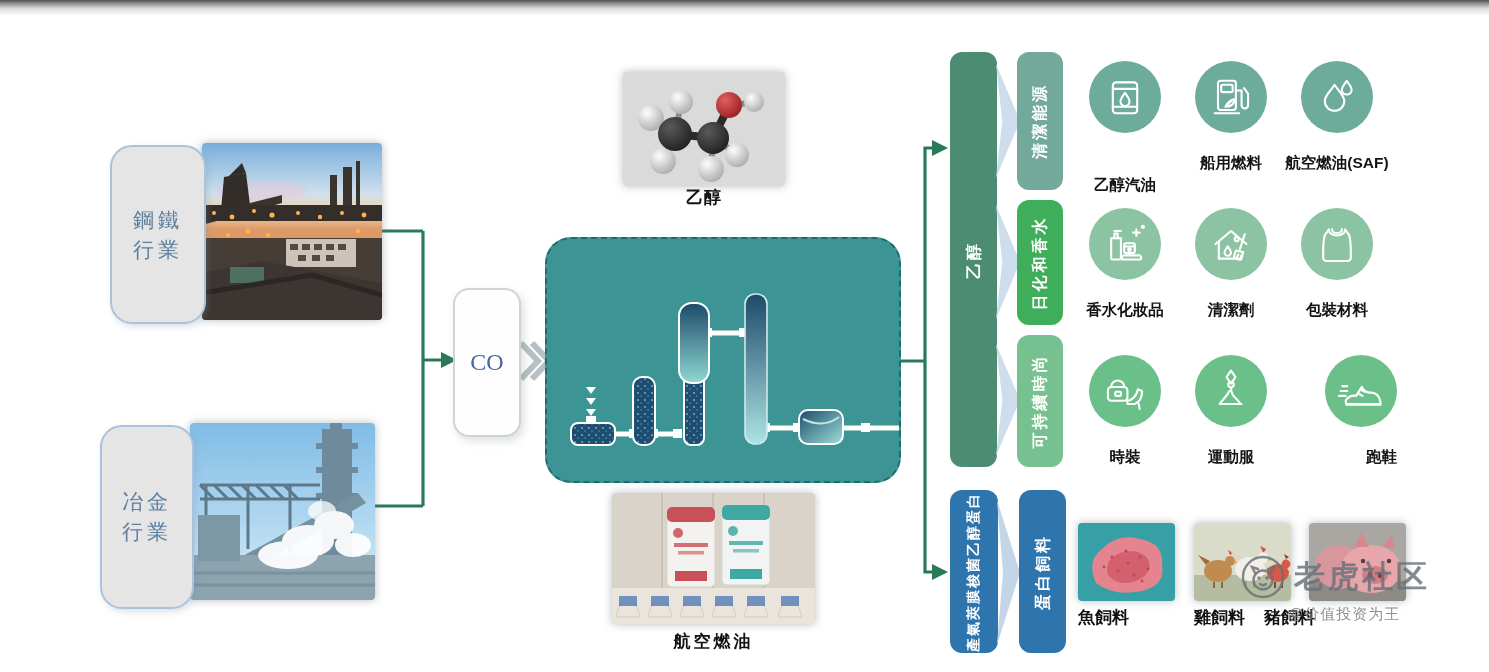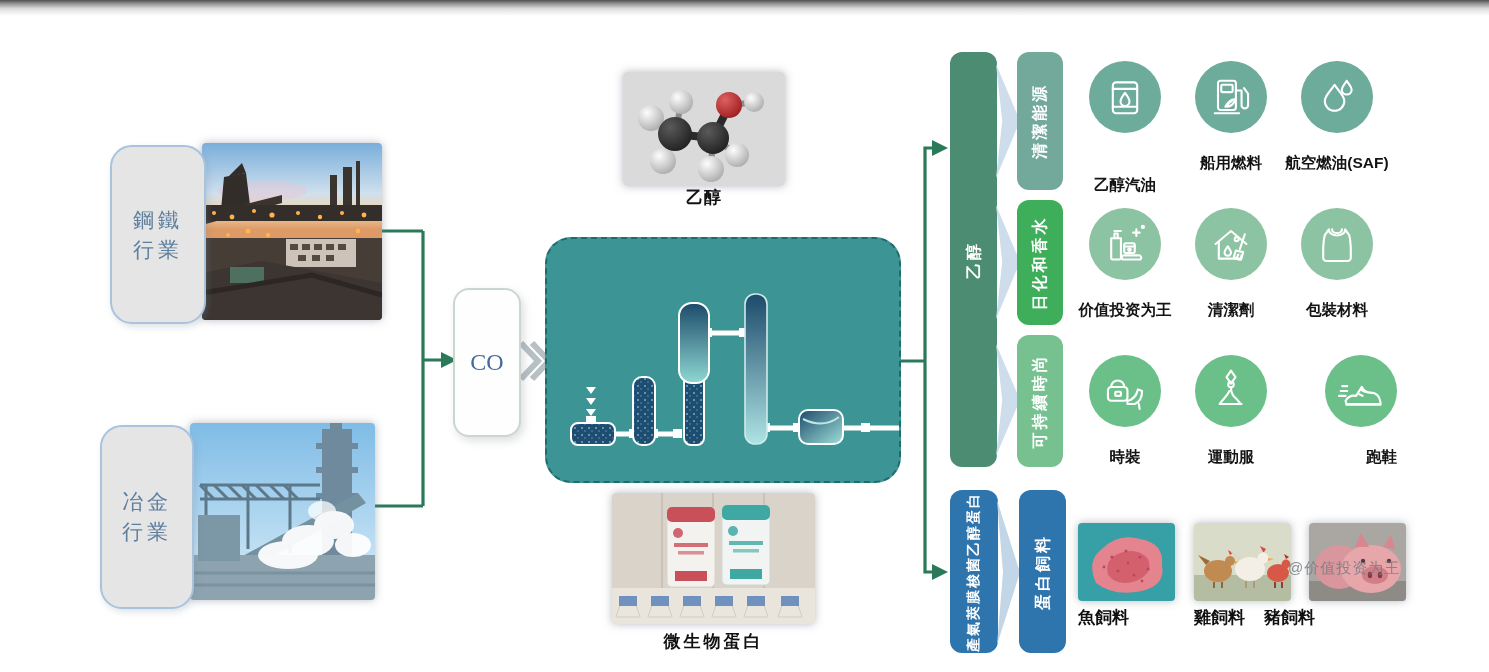--- a/index.html
+++ b/index.html
@@ -299,21 +299,21 @@
     <g transform="translate(144,0)">
         <path d="M-12 124 Q0 82 12 124 Z" fill="#eae6de" stroke="#d2cdc3"></path>
         <rect x="-9" y="103" width="18" height="10" fill="#5b82b8" opacity=".85"></rect>
       </g>
     <g transform="translate(178,0)">
         <path d="M-12 124 Q0 82 12 124 Z" fill="#eae6de" stroke="#d2cdc3"></path>
         <rect x="-9" y="103" width="18" height="10" fill="#5b82b8" opacity=".85"></rect>
       </g>
   </g>
 </svg>
-<div class="abs prod-label" style="left:612px;top:630px;width:203px;letter-spacing:3px;">微生物蛋白</div>
+<div class="abs prod-label" style="left:612px;top:630px;width:203px;letter-spacing:3px;">航空燃油</div>
 
 <div class="abs vbar bar-ethanol" style="left:950px;top:52px;width:47px;height:415px;">
   <span class="vtext">乙醇</span>
 </div>
 <div class="abs chev" style="left:996px;top:64px;width:24px;height:114px;"></div>
 <div class="abs chev" style="left:996px;top:205px;width:24px;height:114px;"></div>
 <div class="abs chev" style="left:996px;top:344px;width:24px;height:112px;"></div>
 
 <div class="abs vbar bar-cat1" style="left:1017px;top:52px;width:46px;height:138px;">
   <span class="vtext">清潔能源</span>
@@ -363,21 +363,21 @@
       <path d="M15 25 h12 v24 a2 2 0 0 1 -2 2 h-8 a2 2 0 0 1 -2 -2 Z"></path>
       <path d="M19 25 v-6 h4 v6 M19 16 h8"></path>
       <rect x="31" y="31" width="13" height="12" rx="2"></rect>
         <path d="M31 35 h13"></path>
         <circle cx="37.5" cy="39" r="1.6"></circle>
       <path d="M29 51 h22 a3 3 0 0 0 -3 -5 h-16 a3 3 0 0 0 -3 5 Z"></path>
       <path d="M46 14 v8 M42 18 h8"></path>
         <circle cx="54" cy="11" r="1.3"></circle>
       </svg>
   </div>
-  <div class="clabel">价值投资为王</div>
+  <div class="clabel">香水化妝品</div>
 </div>
 <div class="cell" style="left:1171px;top:208px;">
   <div class="circ row2">
     <svg viewBox="0 0 64 64">
       <path d="M13 32 L32 16 L51 32"></path>
         <path d="M17 30 V50 H43"></path>
         <circle cx="39" cy="26" r="2.4"></circle>
       <path d="M28 35 c2.5 3.5 4 5 4 7.5 a4 4 0 0 1 -8 0 c0 -2.5 1.5 -4 4 -7.5 Z"></path>
       <path d="M49 20 L43 38 M38 40 l9 2 -2.5 9 q-5 1 -9 -3 Z M41 45 l-2 4 M45 46 l-1 4"></path>
       </svg>
@@ -490,14 +490,24 @@
   <polygon points="74,24 82,12 86,26" fill="#d9868e"></polygon>
   <ellipse cx="66" cy="52" rx="13" ry="9" fill="#d27e88"></ellipse>
   <ellipse cx="61" cy="52" rx="2.2" ry="3.2" fill="#7e3c46"></ellipse>
   <ellipse cx="71" cy="52" rx="2.2" ry="3.2" fill="#7e3c46"></ellipse>
   <circle cx="54" cy="38" r="2.2" fill="#5a3a3e"></circle>
     <circle cx="80" cy="38" r="2.2" fill="#5a3a3e"></circle>
 </svg>
 <div class="feed-label" style="left:1264px;top:606px;width:97px;">豬飼料</div>
 
 <div class="abs watermark">
+  <div class="wm-row">
+    <svg width="46" height="46" viewBox="0 0 46 46" style="stroke:rgba(104,112,120,.82);fill:none;stroke-width:2.4;stroke-linecap:round;">
+      <circle cx="23" cy="23" r="20"></circle>
+      <circle cx="23" cy="26" r="9.5"></circle>
+      <path d="M15 19 l-3 -6 6 2 M31 19 l3 -6 -6 2"></path>
+      <path d="M19 24 h.01 M27 24 h.01" stroke-width="3.4"></path>
+      <path d="M20 30 q3 2.6 6 0"></path>
+    </svg>
+    <span class="wm-brand">老虎社区</span>
+  </div>
   <div class="wm-handle">@价值投资为王</div>
 </div>
 
 </body></html>

